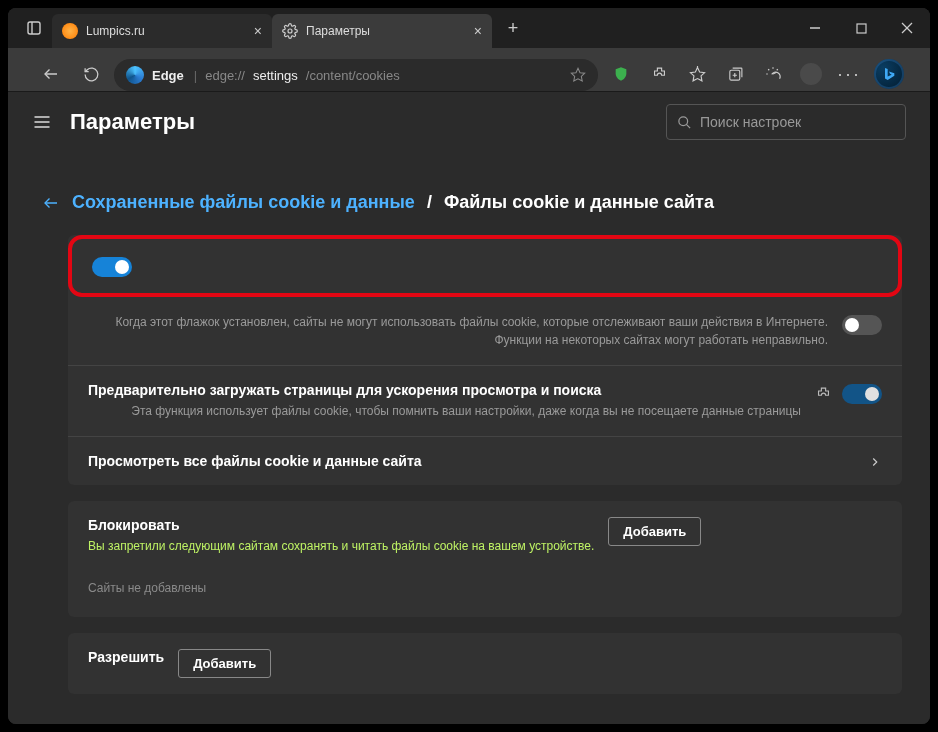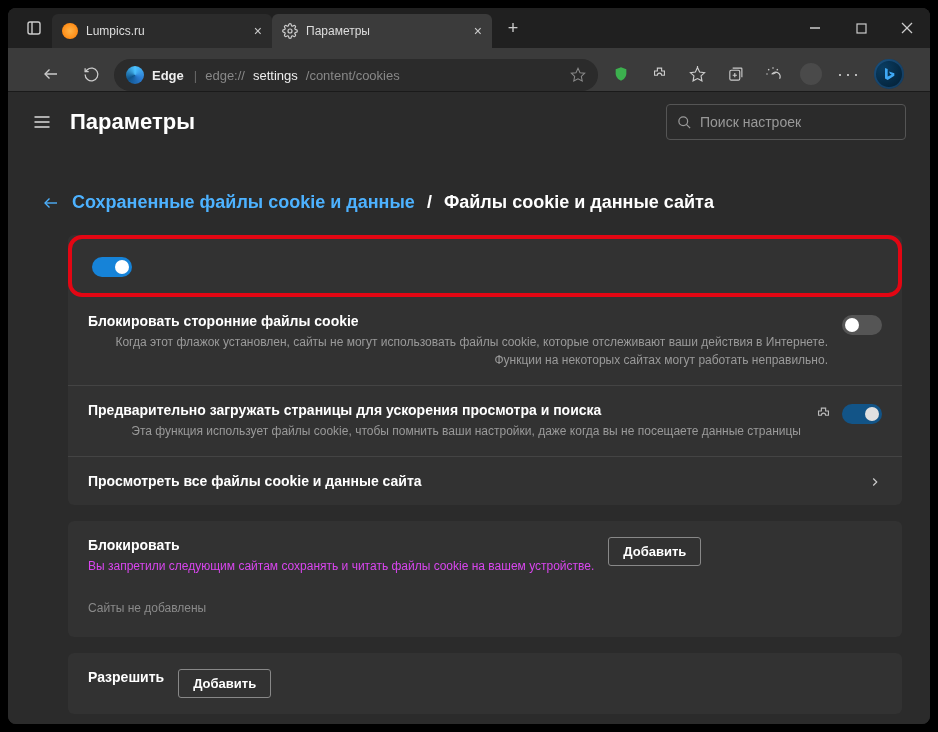--- a/index.html
+++ b/index.html
@@ -72,21 +72,21 @@
 .toggle.on .knob { right:3px; }
 .toggle.off { background:#555; }
 .toggle.off .knob { left:3px; }
 .toggle.on.dim { background:#0d5a96; opacity:.85; }
 
 .ext-icon { color:#bbb; }
 .chevron { color:#ccc; }
 
 .section-row { padding: 16px 20px 10px 20px; display:flex; align-items:flex-start; gap:14px; }
 .section-row .title { font-size:14px; font-weight:600; color:#fff; margin-bottom:6px; }
-.section-row .desc { font-size:12px; color:#d946ef; }
+.section-row .desc { font-size:12px; color:#bef264; }
 .add-btn { border:1px solid #888; background:transparent; color:#fff; font-size:13px; padding:6px 14px; border-radius:3px; cursor:pointer; align-self:flex-start;font-weight:bold; }
 .empty { padding: 18px 20px 22px 20px; color:#8a8a8a; font-size:12px; }
 
 svg { display:block; }
 </style>
 </head>
 <body>
 
 <div class="window">
 
@@ -239,21 +239,20 @@
       <div class="card">
         <div class="row single highlight">
           <div class="controls">
             <div class="toggle on">
                 <div class="knob"></div>
               </div>
           </div>
         </div>
         <div class="row">
           <div class="text">
-            <div class="title">Блокировать сторонние файлы cookie</div>
             <div class="desc">Когда этот флажок установлен, сайты не могут использовать файлы cookie, которые отслеживают ваши действия в Интернете. Функции на некоторых сайтах могут работать неправильно.</div>
           </div>
           <div class="controls">
             <div class="toggle off">
                 <div class="knob"></div>
               </div>
           </div>
         </div>
         <div class="row">
           <div class="text">

